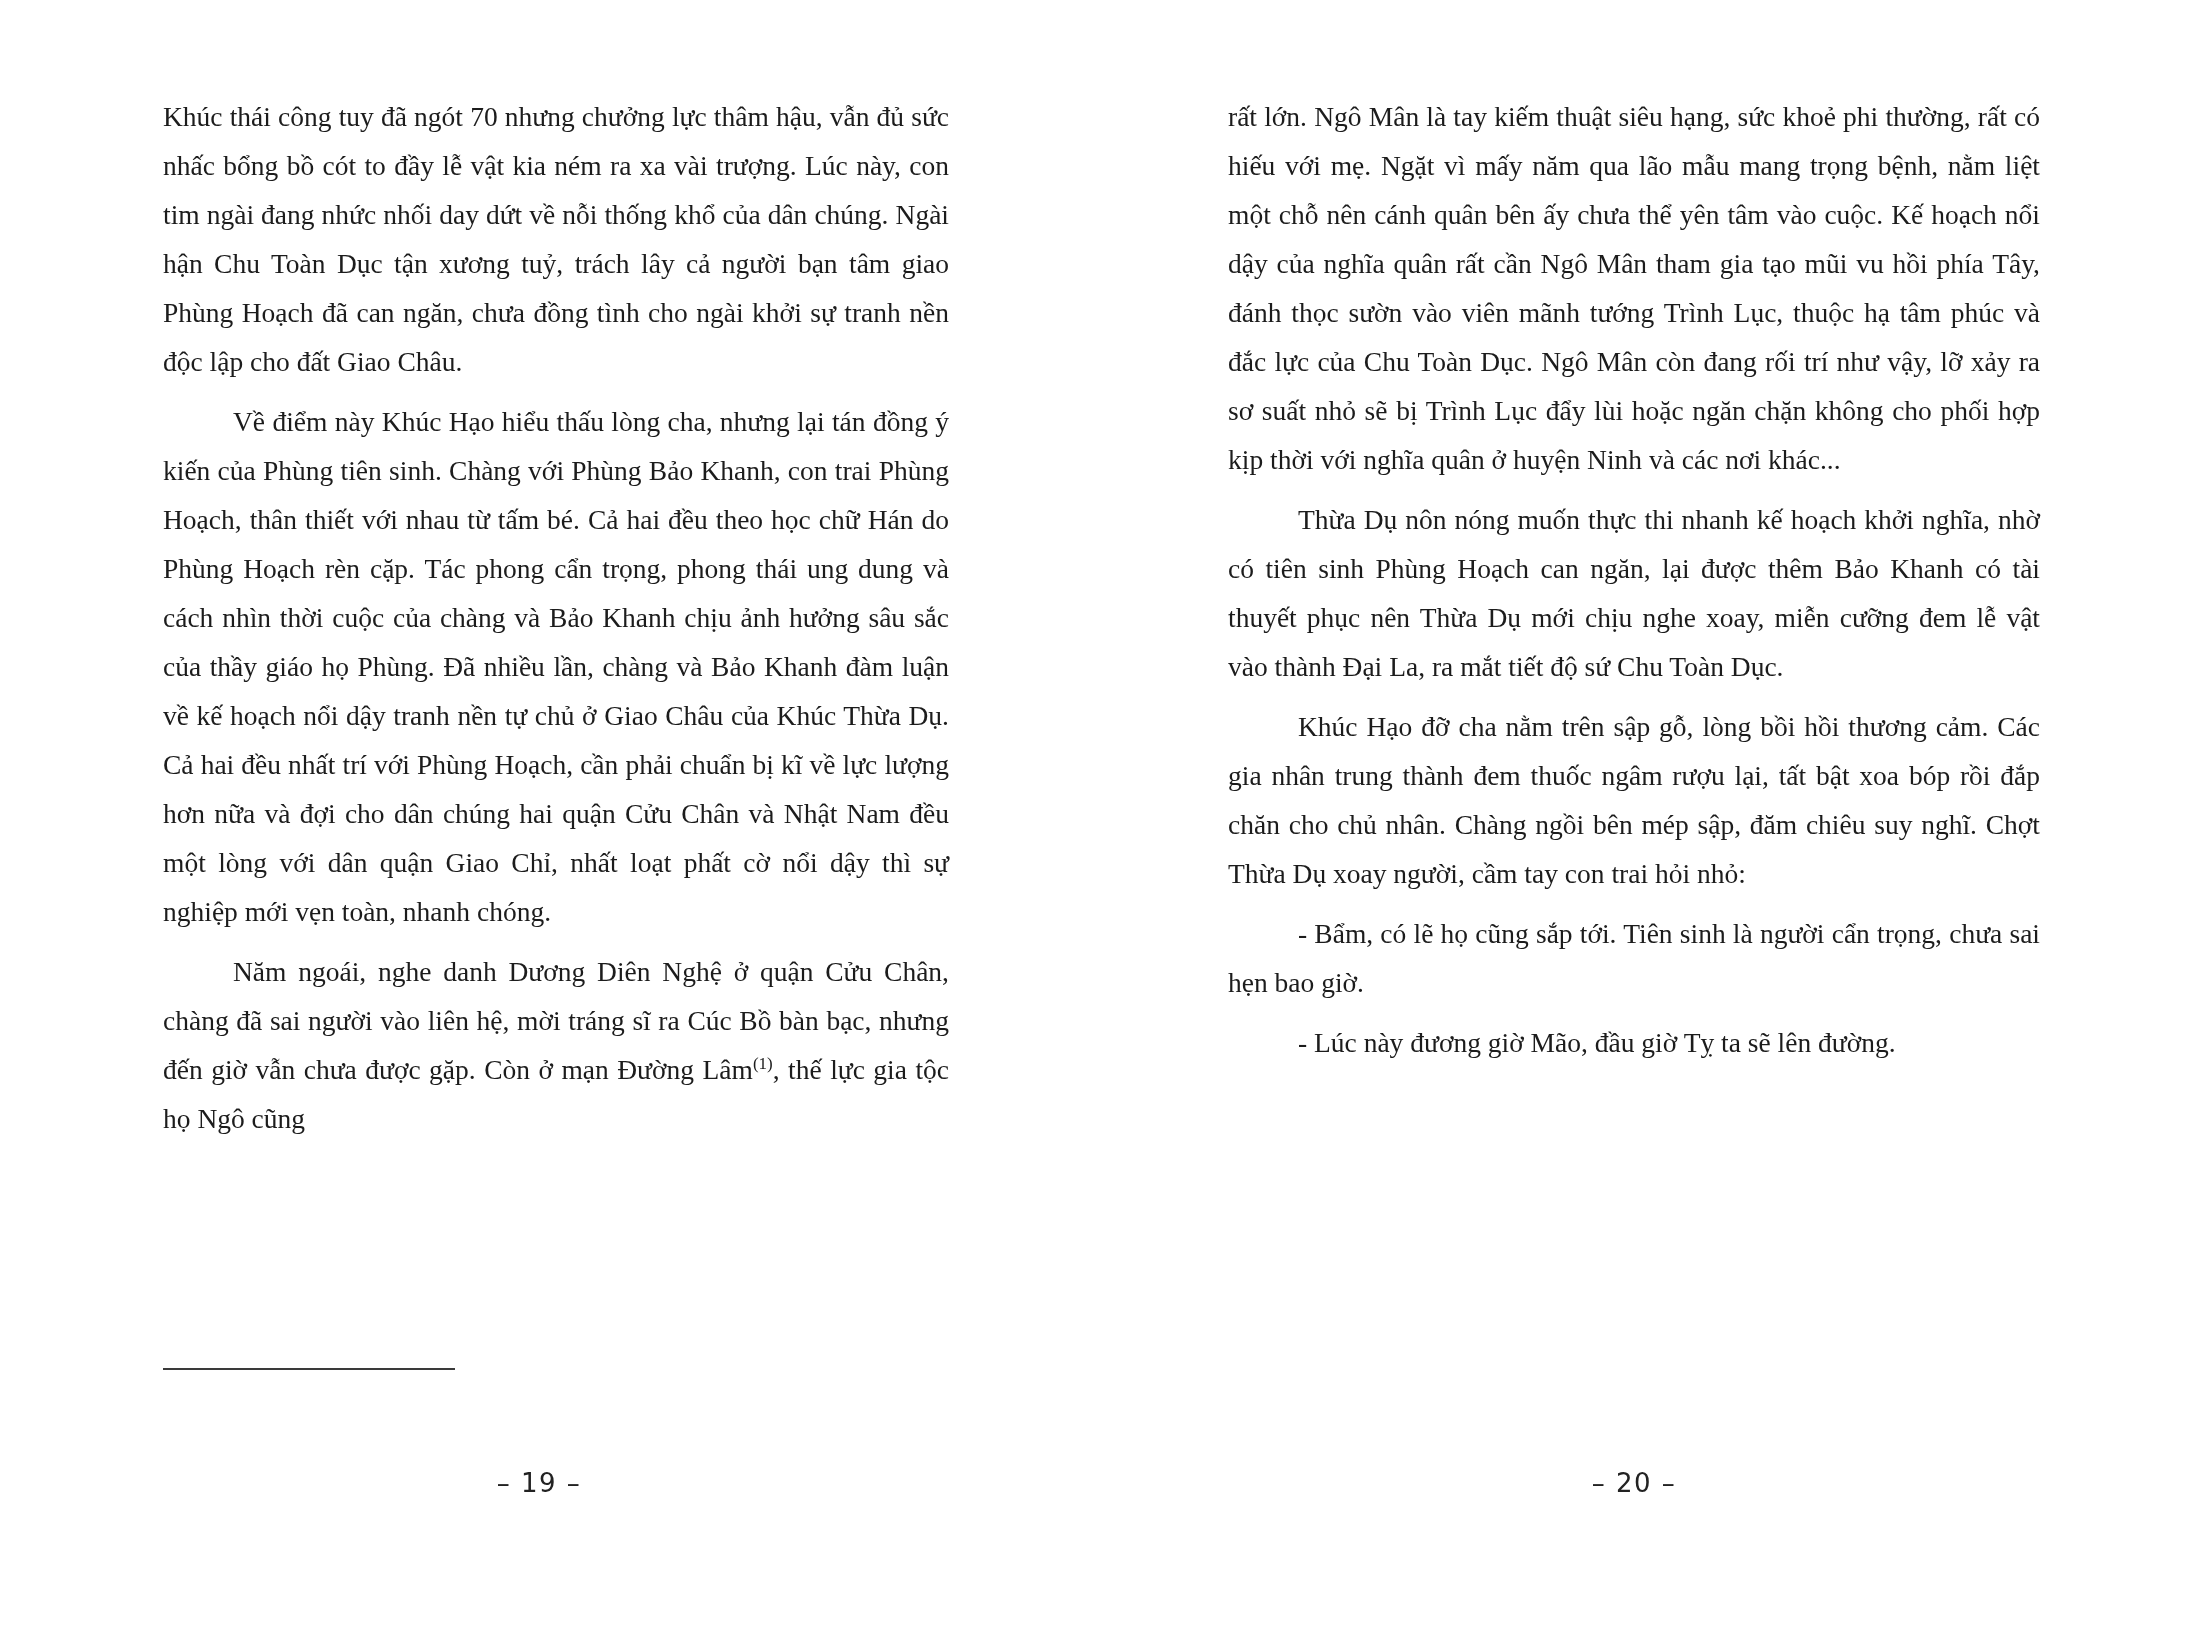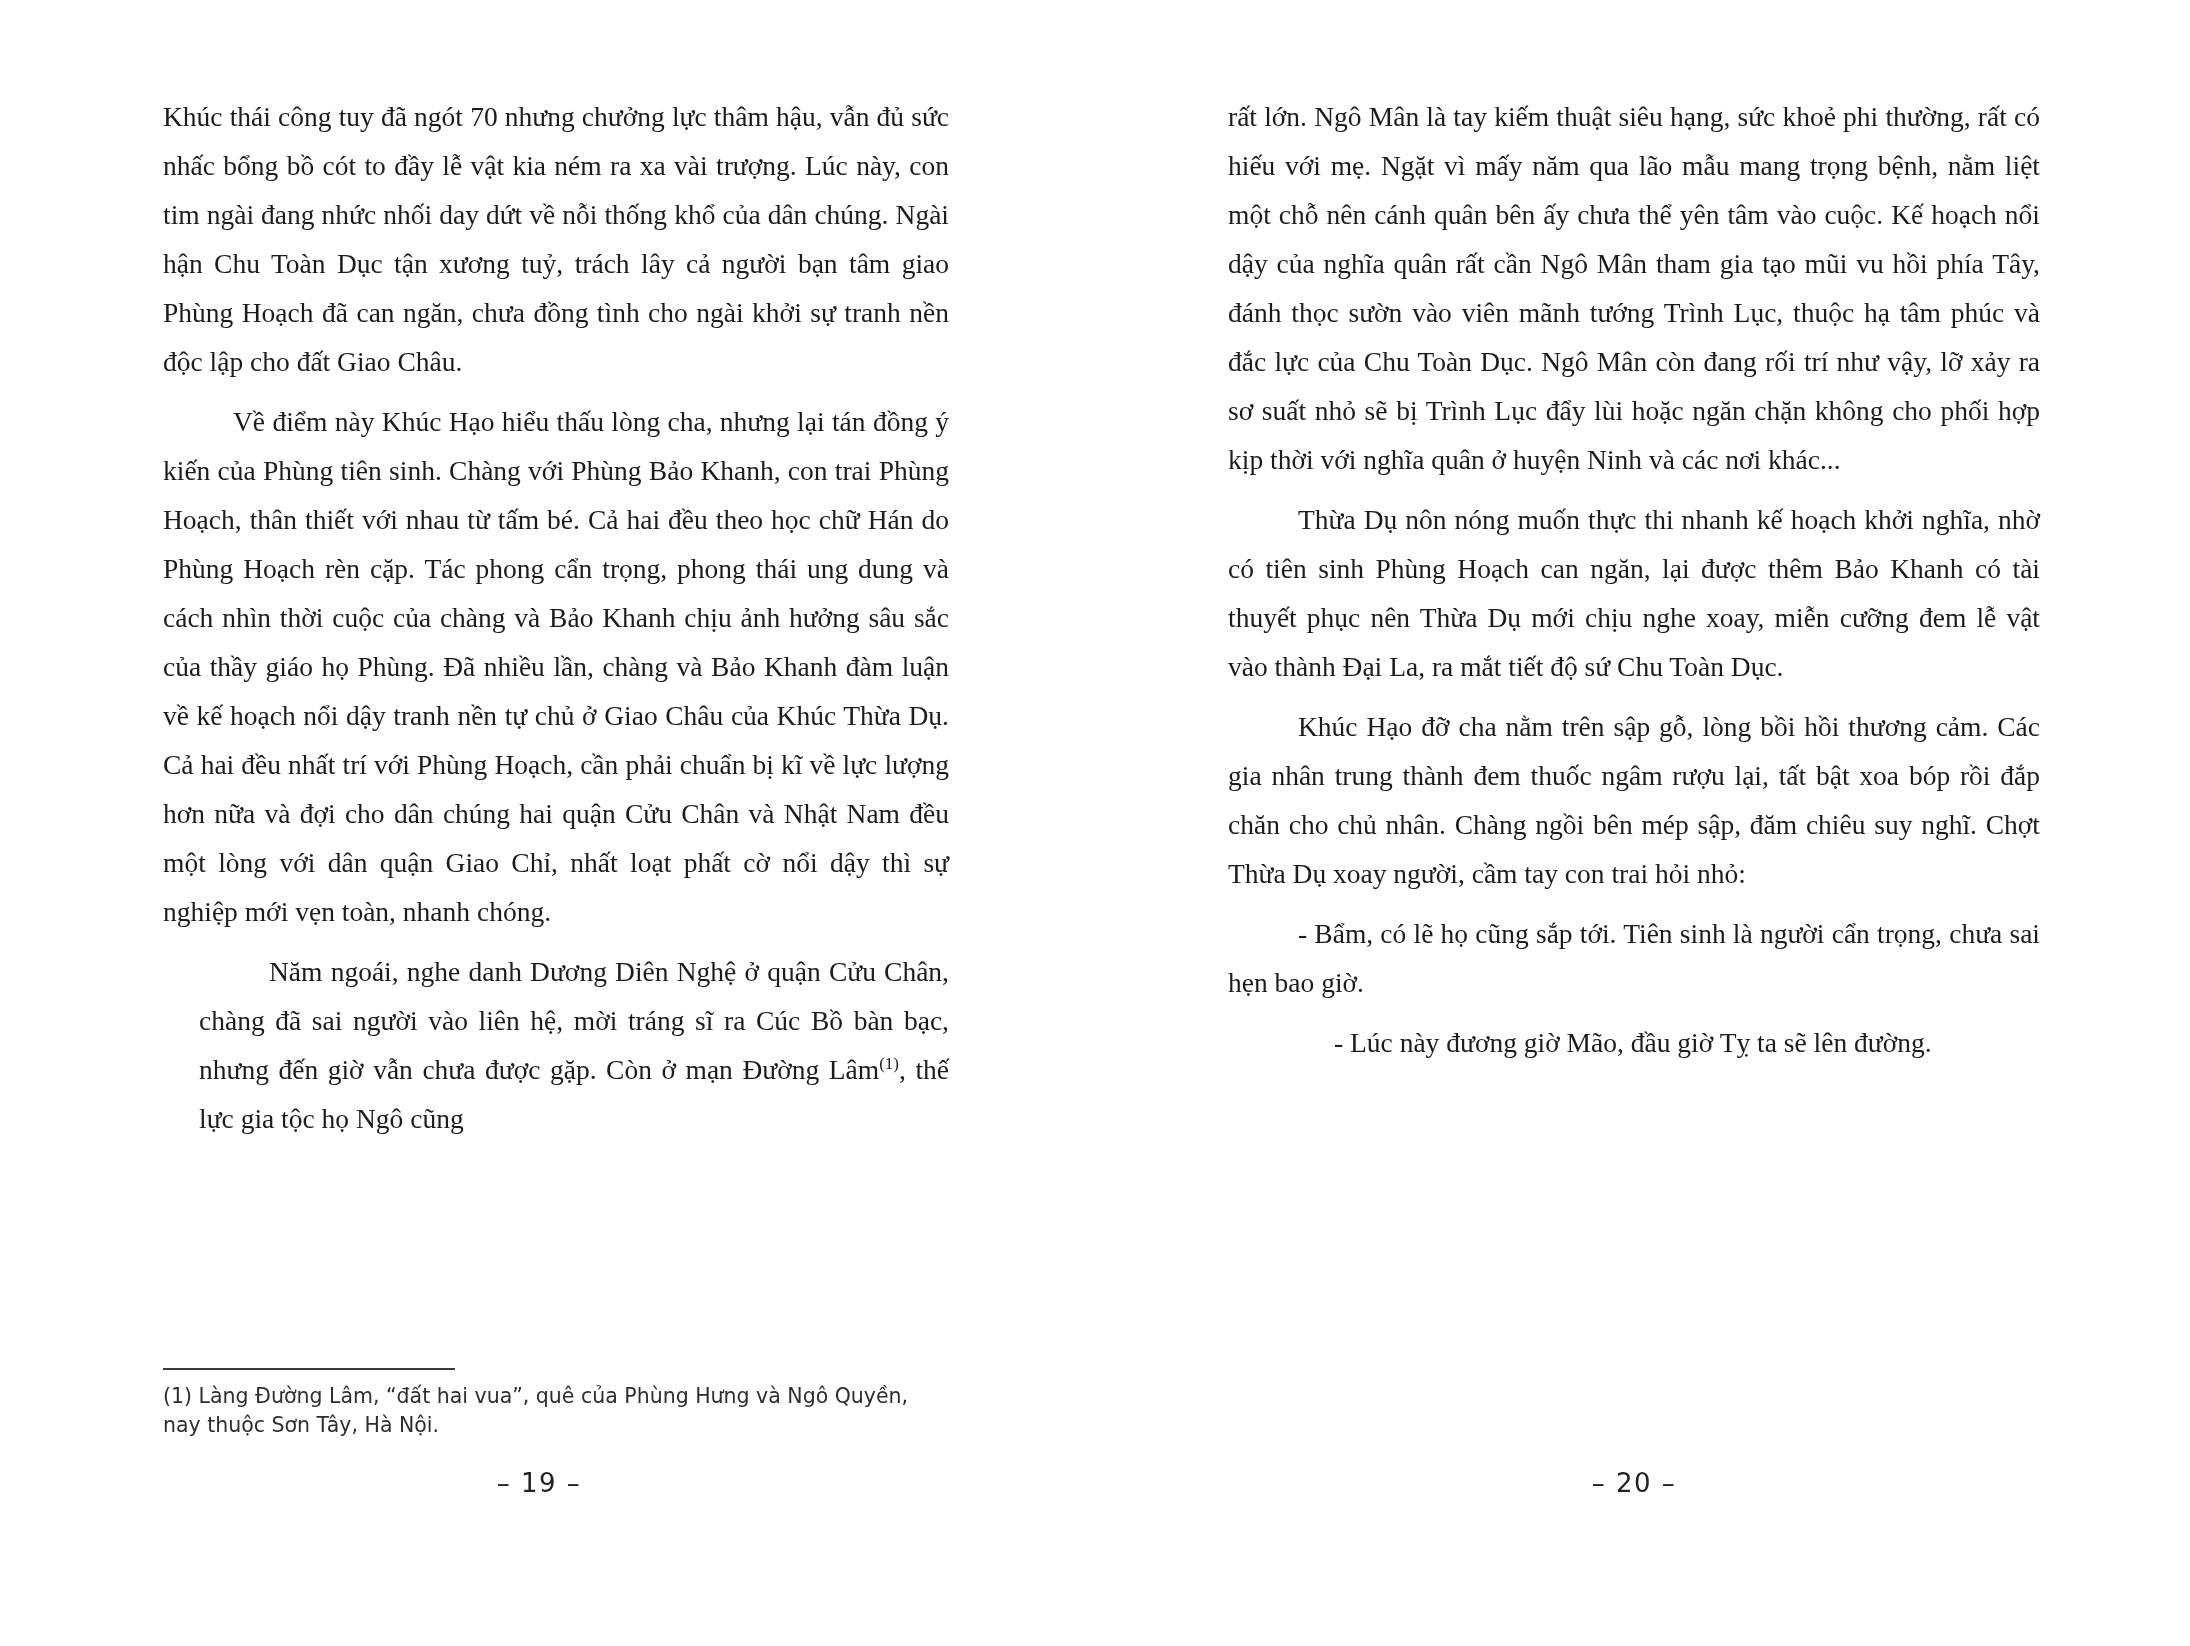--- a/index.html
+++ b/index.html
@@ -24,21 +24,21 @@
   .page-column.left  { left: 163px;  width: 786px; }
   .page-column.right { left: 1228px; width: 812px; }
   p.body-par {
     margin: 0 0 11px 0;
     font-size: 27.5px;
     line-height: 49px;
     text-align: justify;
     text-justify: inter-word;
   }
   p.body-par.indent { text-indent: 70px; }
-  p.body-par:last-child { margin-bottom: 0; margin-left: 36px; }
+  p.body-par:last-child { margin-bottom: 0; }
   sup.fn-ref {
     font-size: 0.62em;
     line-height: 0;
     vertical-align: super;
   }
   .footnote-block {
     position: absolute;
     left: 163px;
     top: 1368px;
     width: 786px;
@@ -74,21 +74,20 @@
 <div class="book-spread">
 
   <div class="page-column left">
     <p class="body-par">Khúc thái công tuy đã ngót 70 nhưng chưởng lực thâm hậu, vẫn đủ sức nhấc bổng bồ cót to đầy lễ vật kia ném ra xa vài trượng. Lúc này, con tim ngài đang nhức nhối day dứt về nỗi thống khổ của dân chúng. Ngài hận Chu Toàn Dục tận xương tuỷ, trách lây cả người bạn tâm giao Phùng Hoạch đã can ngăn, chưa đồng tình cho ngài khởi sự tranh nền độc lập cho đất Giao Châu.</p>
     <p class="body-par indent">Về điểm này Khúc Hạo hiểu thấu lòng cha, nhưng lại tán đồng ý kiến của Phùng tiên sinh. Chàng với Phùng Bảo Khanh, con trai Phùng Hoạch, thân thiết với nhau từ tấm bé. Cả hai đều theo học chữ Hán do Phùng Hoạch rèn cặp. Tác phong cẩn trọng, phong thái ung dung và cách nhìn thời cuộc của chàng và Bảo Khanh chịu ảnh hưởng sâu sắc của thầy giáo họ Phùng. Đã nhiều lần, chàng và Bảo Khanh đàm luận về kế hoạch nổi dậy tranh nền tự chủ ở Giao Châu của Khúc Thừa Dụ. Cả hai đều nhất trí với Phùng Hoạch, cần phải chuẩn bị kĩ về lực lượng hơn nữa và đợi cho dân chúng hai quận Cửu Chân và Nhật Nam đều một lòng với dân quận Giao Chỉ, nhất loạt phất cờ nổi dậy thì sự nghiệp mới vẹn toàn, nhanh chóng.</p>
     <p class="body-par indent"><span>Năm ngoái, nghe danh Dương Diên Nghệ ở quận Cửu Chân, chàng đã sai người vào liên hệ, mời tráng sĩ ra Cúc Bồ bàn bạc, nhưng đến giờ vẫn chưa được gặp. Còn ở mạn Đường Lâm</span><sup class="fn-ref">(1)</sup><span>, thế lực gia tộc họ Ngô cũng</span></p>
   </div>
 
   <div class="footnote-block">
     <div class="footnote-rule"></div>
-    <div class="footnote-text">(1) Làng Đường Lâm, “đất hai vua”, quê của Phùng Hưng và Ngô Quyền, nay thuộc Sơn Tây, Hà Nội.</div>
   </div>
 
   <div class="page-number left">– 19 –</div>
 
   <div class="page-column right">
     <p class="body-par">rất lớn. Ngô Mân là tay kiếm thuật siêu hạng, sức khoẻ phi thường, rất có hiếu với mẹ. Ngặt vì mấy năm qua lão mẫu mang trọng bệnh, nằm liệt một chỗ nên cánh quân bên ấy chưa thể yên tâm vào cuộc. Kế hoạch nổi dậy của nghĩa quân rất cần Ngô Mân tham gia tạo mũi vu hồi phía Tây, đánh thọc sườn vào viên mãnh tướng Trình Lục, thuộc hạ tâm phúc và đắc lực của Chu Toàn Dục. Ngô Mân còn đang rối trí như vậy, lỡ xảy ra sơ suất nhỏ sẽ bị Trình Lục đẩy lùi hoặc ngăn chặn không cho phối hợp kịp thời với nghĩa quân ở huyện Ninh và các nơi khác...</p>
     <p class="body-par indent">Thừa Dụ nôn nóng muốn thực thi nhanh kế hoạch khởi nghĩa, nhờ có tiên sinh Phùng Hoạch can ngăn, lại được thêm Bảo Khanh có tài thuyết phục nên Thừa Dụ mới chịu nghe xoay, miễn cưỡng đem lễ vật vào thành Đại La, ra mắt tiết độ sứ Chu Toàn Dục.</p>
     <p class="body-par indent">Khúc Hạo đỡ cha nằm trên sập gỗ, lòng bồi hồi thương cảm. Các gia nhân trung thành đem thuốc ngâm rượu lại, tất bật xoa bóp rồi đắp chăn cho chủ nhân. Chàng ngồi bên mép sập, đăm chiêu suy nghĩ. Chợt Thừa Dụ xoay người, cầm tay con trai hỏi nhỏ:</p>
     <p class="body-par indent">- Bẩm, có lẽ họ cũng sắp tới. Tiên sinh là người cẩn trọng, chưa sai hẹn bao giờ.</p>
     <p class="body-par indent">- Lúc này đương giờ Mão, đầu giờ Tỵ ta sẽ lên đường.</p>

